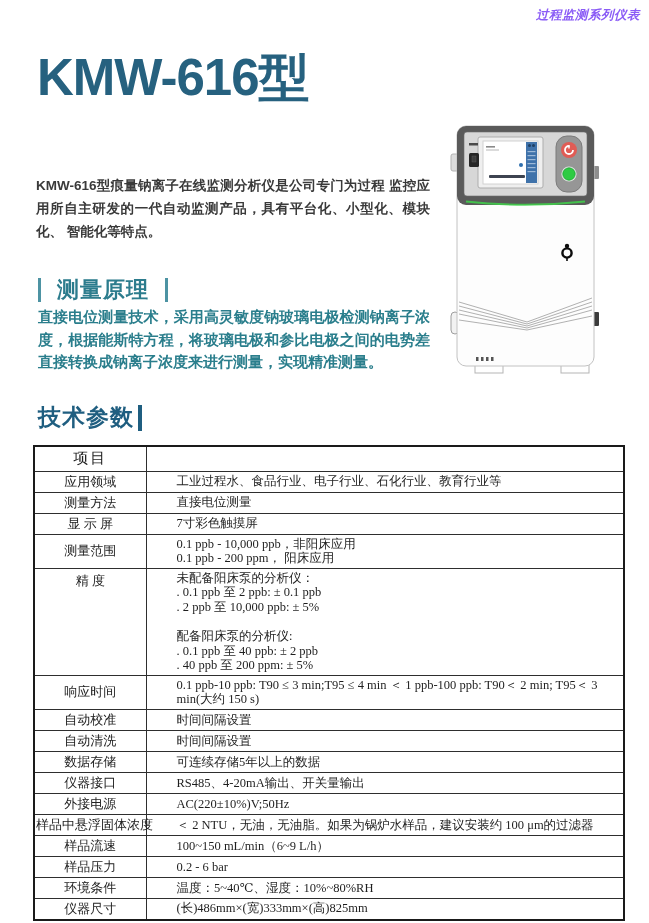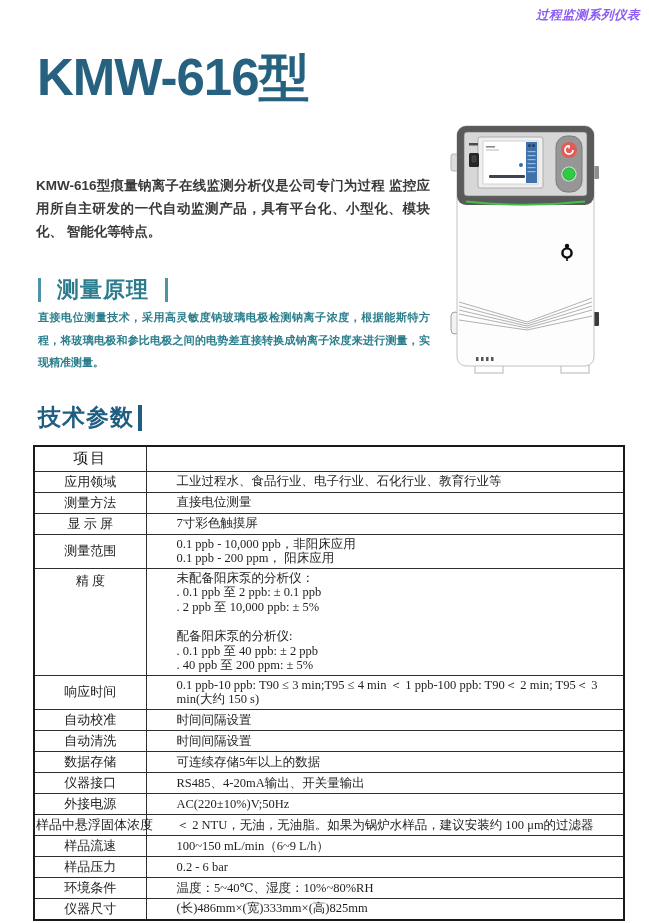--- a/index.html
+++ b/index.html
@@ -23,21 +23,21 @@
   .intro{
     position:absolute;left:36px;top:174px;width:394px;font-size:13.5px;line-height:23px;
     color:#3a3a3a;font-weight:600;text-align:justify;
   }
   .principle-heading{
     position:absolute;left:38px;top:275px;display:flex;align-items:center;gap:16px;
     font-size:22px;font-weight:bold;color:#2c7c8d;letter-spacing:1px;
   }
   .vbar{display:inline-block;width:3px;height:24px;background:#4d93a3;}
   .principle-body{
-    position:absolute;left:38px;top:306px;width:392px;font-size:11px;line-height:22.5px;
+    position:absolute;left:38px;top:306px;width:392px;font-size:15px;line-height:22.5px;
     color:#2a7e8c;font-weight:600;text-align:justify;
   }
   .tech-heading{
     position:absolute;left:38px;top:402px;display:flex;align-items:center;gap:4px;
     font-size:23px;font-weight:bold;color:#1f5e80;letter-spacing:1px;
   }
   .tech-heading .vbar{width:4px;height:26px;background:#1f5e80;}
   .device{position:absolute;left:443px;top:116px;width:202px;height:268px;}
 
   table.specs{

